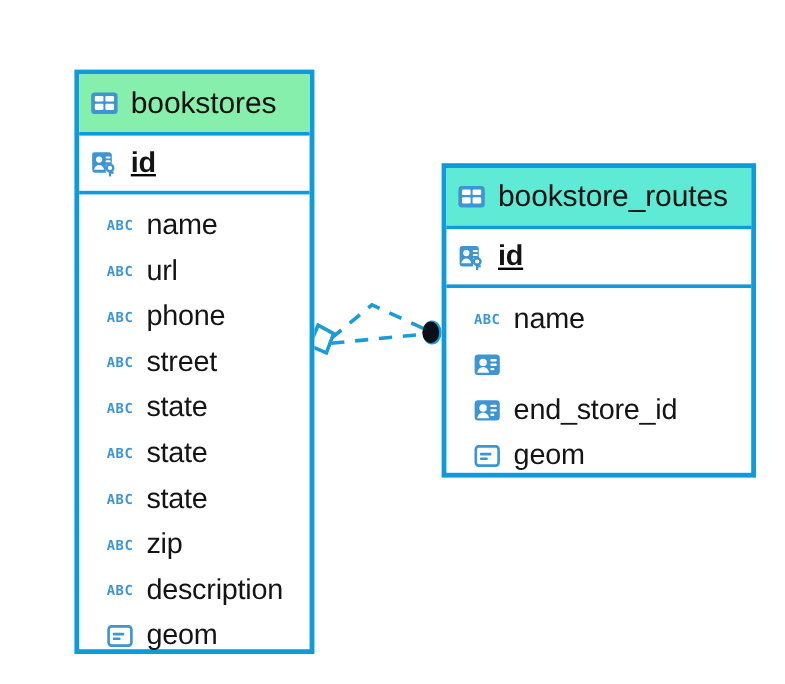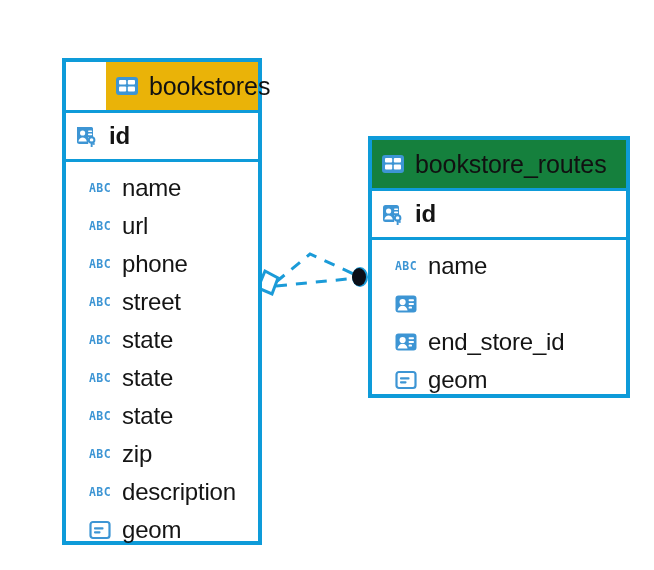--- a/index.html
+++ b/index.html
@@ -43,36 +43,37 @@
   }
 
   .entity-header {
     box-sizing: border-box;
     display: flex;
     align-items: center;
     height: 48px;
     padding: 0 8px;
     gap: 9px;
   }
-  .entity-header.orange { background: #eab308; margin-left: 40px; }
-  .entity-header.gray   { background: #15803d; }
+  .entity-header.orange { background: #86efac; }
+  .entity-header.gray   { background: #5eead4; }
 
   .entity-title {
     font-size: 25px;
     color: #111111;
     line-height: 1;
     white-space: nowrap;
     letter-spacing: -0.1px;
   }
 
   .pk-section {
     box-sizing: border-box;
     border-top: 3px solid #0e9bd9;
     border-bottom: 3px solid #0e9bd9;
     padding: 4px 0;
+    text-decoration: underline;
   }
   .fields-section {
     box-sizing: border-box;
     padding: 7px 0 6px 13px;
   }
 
   .field-row {
     display: flex;
     align-items: center;
     height: 38px;

